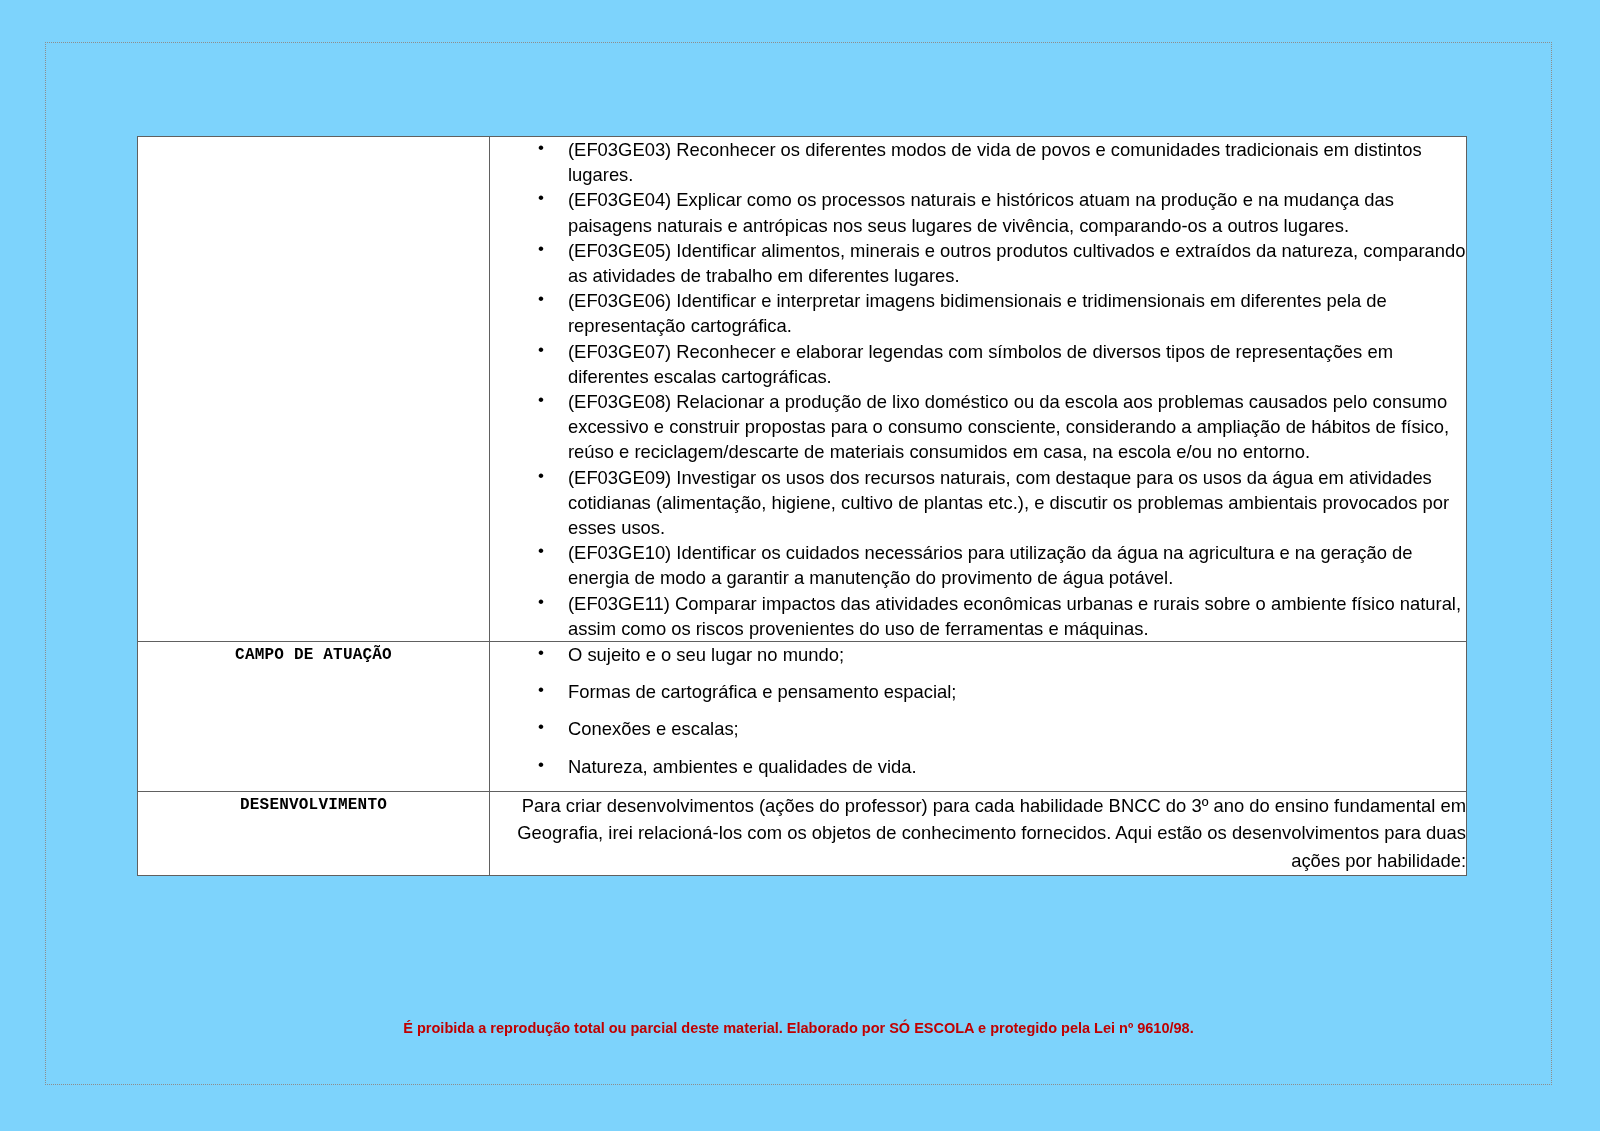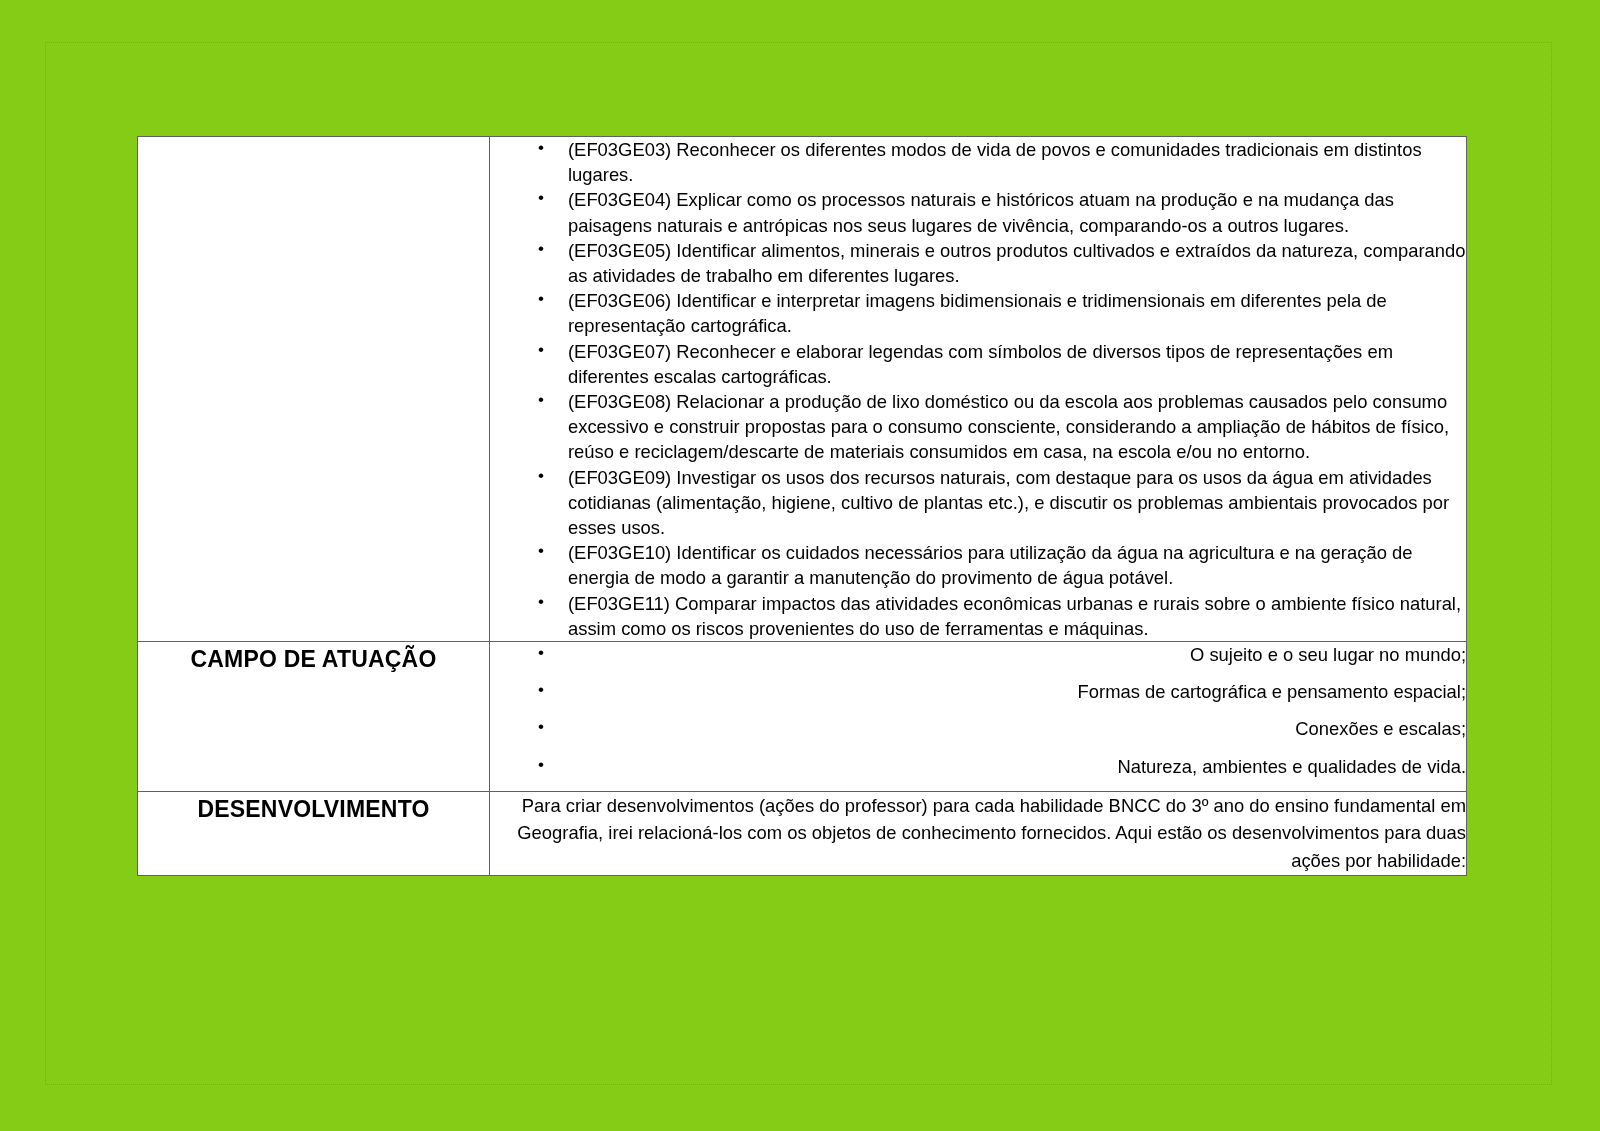--- a/index.html
+++ b/index.html
@@ -15,21 +15,21 @@
     overflow: hidden;
   }
 
   
   #page-sheet {
     position: absolute;
     left: 0;
     top: 0;
     width: 1600px;
     height: 1131px;
-    background: #84cc16;
+    background: #7dd3fc;
   }
   #page-border {
     position: absolute;
     left: 45px;
     top: 42px;
     width: 1507px;
     height: 1043px;
     border: 1px dotted #8d8d8d;
     box-sizing: border-box;
   }
@@ -56,25 +56,26 @@
     width: 976px;
   }
 
   
   .label-cell {
     vertical-align: middle;
     text-align: center;
   }
   .label-text {
     font-weight: bold;
-    font-size: 23px;
+    font-size: 16px;
     letter-spacing: 0.2px;
     line-height: 1.2;
     display: block;
     padding: 4px 6px;
+    font-family: Liberation Mono, monospace;
   }
 
   
   ul.bullets {
     list-style: none;
     margin: 0;
     padding: 0;
   }
   ul.bullets li {
     position: relative;
@@ -99,21 +100,20 @@
   #cell-habilidades ul.bullets li {
     margin-bottom: 0px;
   }
 
   
   #cell-campo {
     padding: 24px 14px 22px 0;
   }
   #cell-campo ul.bullets li {
     margin-bottom: 12px;
-    text-align: right;
   }
   #cell-campo ul.bullets li:last-child {
     margin-bottom: 12px;
   }
 
   
   #cell-desenvolvimento {
     padding: 24px 26px 14px 6px;
   }
   #cell-desenvolvimento p {
@@ -183,14 +183,15 @@
           <span class="label-text">DESENVOLVIMENTO</span>
         </td>
         <td class="col-content" id="cell-desenvolvimento">
           <p>Para criar desenvolvimentos (ações do professor) para cada habilidade BNCC do 3º ano do ensino fundamental em Geografia, irei relacioná-los com os objetos de conhecimento fornecidos. Aqui estão os desenvolvimentos para duas ações por habilidade:</p>
         </td>
       </tr>
 
     </tbody>
   </table>
 
+  <div id="page-footer">É proibida a reprodução total ou parcial deste material. Elaborado por SÓ ESCOLA e protegido pela Lei nº 9610/98.</div>
 
 </div>
 
 </body></html>

